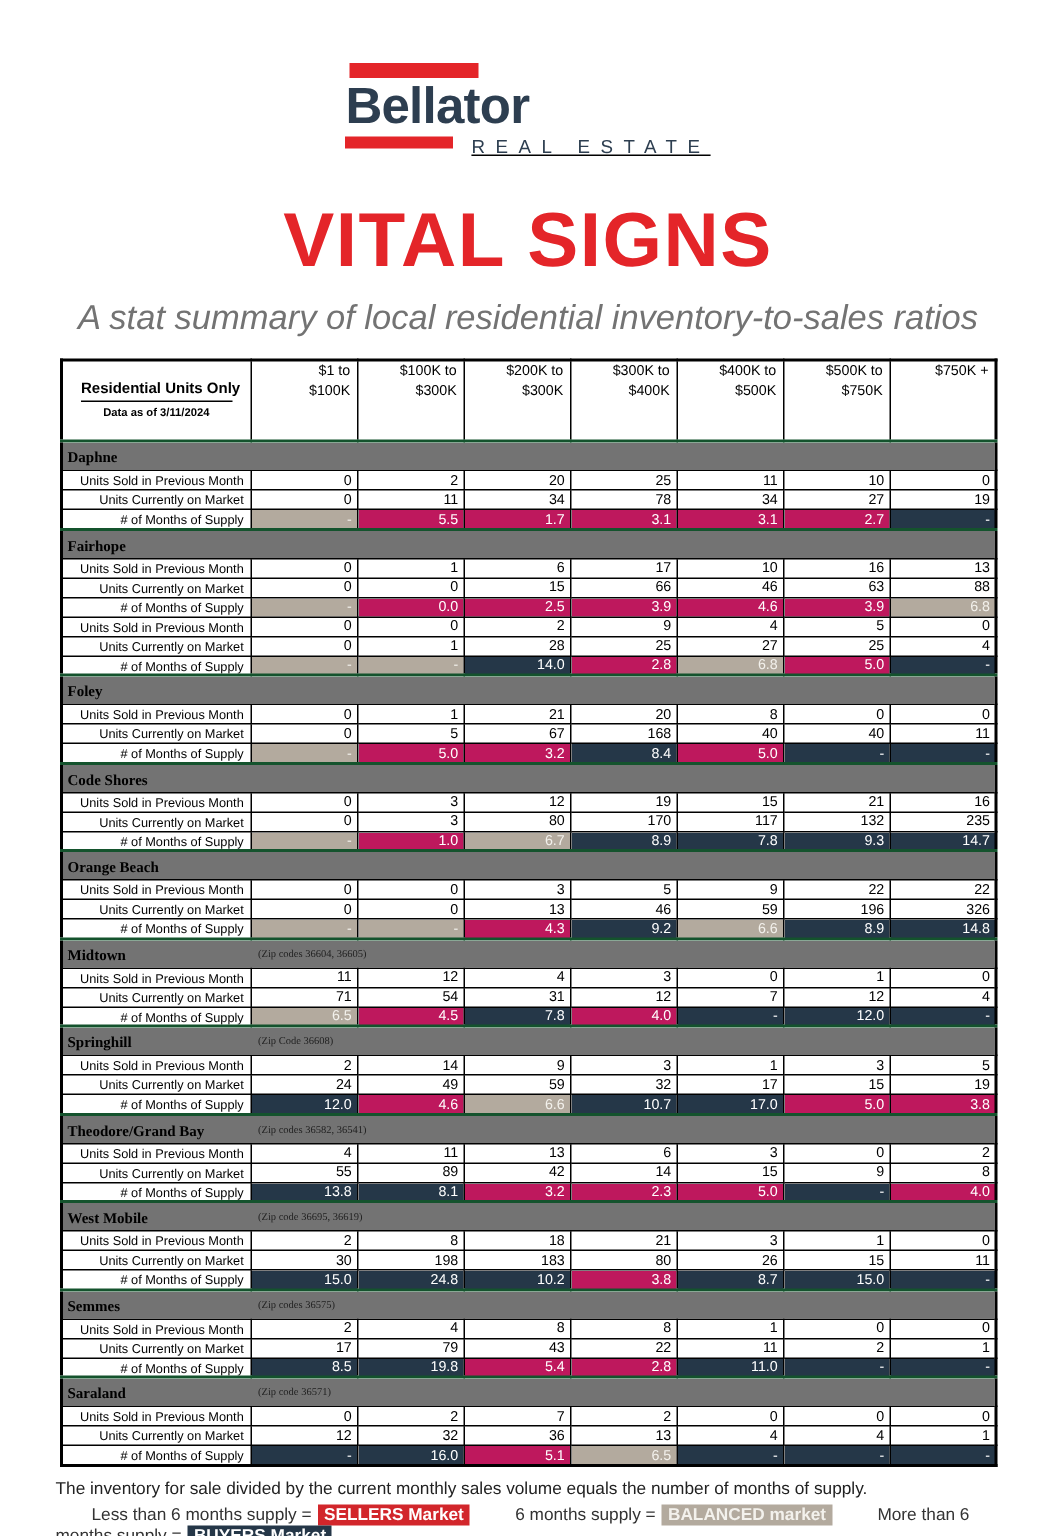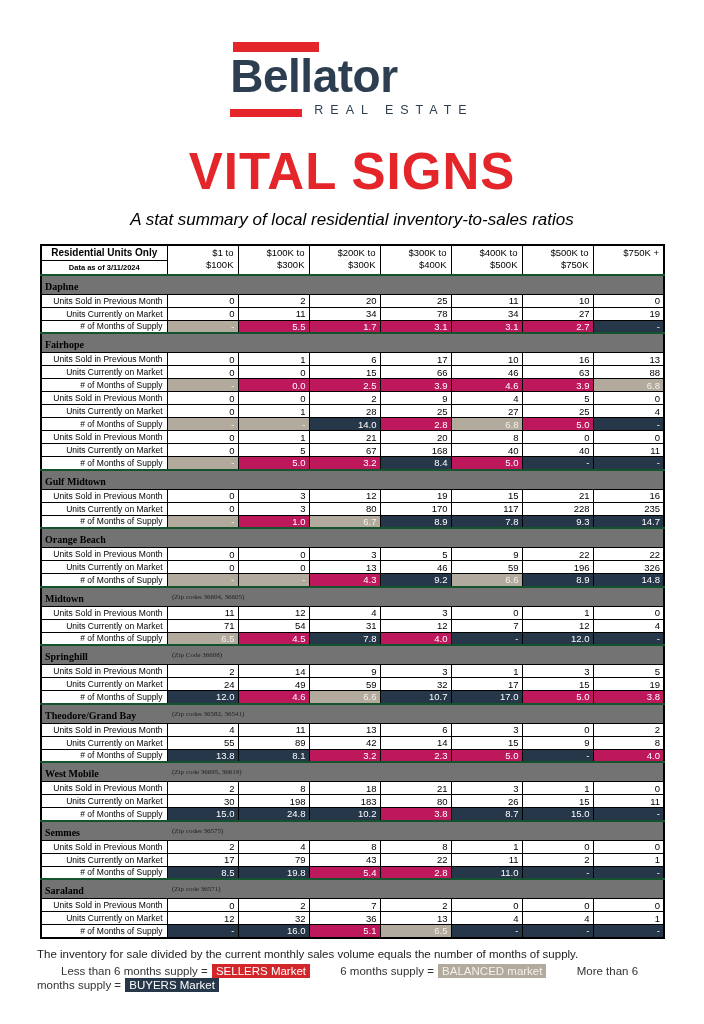--- a/index.html
+++ b/index.html
@@ -3,54 +3,54 @@
 <meta charset="utf-8">
 <style>
   * { box-sizing: border-box; margin: 0; padding: 0; }
   html,body { background:#fff; }
   body { font-family: "Liberation Sans", sans-serif; }
   .page { position:relative; width:704px; height:1024px; background:#fff; overflow:hidden; }
 
   
   .logo { width:fit-content; margin:42px auto 0; }
   .bar-top { width:86px; height:10px; background:#e42529; margin-left:3px; margin-bottom:3px; }
-  .brand { font-size:46px; font-weight:bold; color:#2d3e50; line-height:0.95; letter-spacing:-0.5px; }
-  .logo-bottom { display:flex; align-items:flex-end; gap:12px; margin-top:4px; }
+  .brand { font-size:34px; font-weight:bold; color:#2d3e50; line-height:0.95; letter-spacing:-0.5px; }
+  .logo-bottom { display:flex; align-items:flex-start; gap:12px; margin-top:4px;text-decoration:underline; }
   .bar-bottom { width:72px; height:8px; background:#e42529; }
   .tagline { font-size:12.5px; letter-spacing:7px; color:#2d3e50; font-weight:500; }
 
   
   .title { margin-top:25px; text-align:center; color:#e42529; font-size:51px; font-weight:800; letter-spacing:1px; }
-  .subtitle { margin-top:9px; text-align:center; color:#000000; font-size:17px; font-style:italic; }
+  .subtitle { margin-top:9px; text-align:center; color:#737373; font-size:23px; font-style:italic; }
 
   
   table.vitals { border-collapse:collapse; table-layout:fixed; margin:14px 0 0 40px; width:623px; border:2px solid #000; }
   table.vitals td, table.vitals th { border:1px solid #000; overflow:hidden; white-space:nowrap; }
   thead th { height:28px; vertical-align:top; text-align:right; padding:1px 4px 0 0; font-weight:normal; font-size:9.5px; line-height:1.3; color:#000; }
-  td.corner { border:2px solid #000; padding:0; text-align:center; vertical-align:top; }
+  td.corner { border:2px solid #000; padding:12px; text-align:center; vertical-align:top; }
   .corner-line1 { font-weight:bold; font-size:10px; line-height:14px; border-bottom:1px solid #000; }
   .corner-line2 { font-weight:bold; font-size:7.5px; line-height:13px; }
   tr.section-row td { height:14px; background:#737373; position:relative; border-top:2px solid #14532d;font-family:Liberation Serif, serif; }
   .area-name { font-weight:bold; font-size:10px; padding-left:3px; color:#000; }
   .area-zip { position:absolute; left:130px; top:50%; transform:translateY(-50%); font-size:7px; color:#222; }
   tr.data-row td { height:13px; background:#fff; }
   td.row-label { text-align:right; padding-right:4px; font-size:8.5px; color:#000; }
   td.num { text-align:right; padding-right:3px; font-size:9.5px; color:#000; }
   td.supply { text-align:right; padding-right:3px; font-size:9.5px; color:#fff; }
   td.supply.sellers  { background:#be185d; }
   td.supply.balanced { background:#b3aa9e; color:#f3f1ec; }
   td.supply.buyers   { background:#253748; }
 
   
   .footer { margin:9px 0 0 37px; width:634px; }
   .explain { font-size:11.5px; color:#222; }
   .legend { font-size:11.5px; color:#333; margin-top:4px; }
   .legend .prefix { margin:0 1px 0 3px;padding-left:24px; }
   .legend .prefix:first-child { margin-left:0; }
-  .box { display:inline-block; color:#fff; padding:1px 4px; font-size:11.5px; }
+  .box { display:inline-block; color:#fff; padding:1px 4px; font-size:11.5px;font-weight:bold; }
   .box.sellers  { background:#d2262b; }
   .box.balanced { background:#b3aa9e; color:#f3f1ec; }
   .box.buyers   { background:#253748; }
 </style>
 </head>
 <body>
 
 <div class="page">
 
   <header class="logo">
@@ -202,20 +202,23 @@
         <tr class="data-row">
           <td class="row-label"># of Months of Supply</td>
           <td class="supply balanced">-</td>
           <td class="supply balanced">-</td>
           <td class="supply buyers">14.0</td>
           <td class="supply sellers">2.8</td>
           <td class="supply balanced">6.8</td>
           <td class="supply sellers">5.0</td>
           <td class="supply buyers">-</td>
         </tr>
+        <tr class="section-row">
+          <td class="section-cell" colspan="8"><span class="area-name">Foley</span></td>
+        </tr>
         <tr class="data-row">
           <td class="row-label">Units Sold in Previous Month</td>
           <td class="num">0</td>
           <td class="num">1</td>
           <td class="num">21</td>
           <td class="num">20</td>
           <td class="num">8</td>
           <td class="num">0</td>
           <td class="num">0</td>
         </tr>
@@ -233,40 +236,40 @@
           <td class="row-label"># of Months of Supply</td>
           <td class="supply balanced">-</td>
           <td class="supply sellers">5.0</td>
           <td class="supply sellers">3.2</td>
           <td class="supply buyers">8.4</td>
           <td class="supply sellers">5.0</td>
           <td class="supply buyers">-</td>
           <td class="supply buyers">-</td>
         </tr>
         <tr class="section-row">
-          <td class="section-cell" colspan="8"><span class="area-name">Gulf Midtown</span></td>
+          <td class="section-cell" colspan="8"><span class="area-name">Code Shores</span></td>
         </tr>
         <tr class="data-row">
           <td class="row-label">Units Sold in Previous Month</td>
           <td class="num">0</td>
           <td class="num">3</td>
           <td class="num">12</td>
           <td class="num">19</td>
           <td class="num">15</td>
           <td class="num">21</td>
           <td class="num">16</td>
         </tr>
         <tr class="data-row">
           <td class="row-label">Units Currently on Market</td>
           <td class="num">0</td>
           <td class="num">3</td>
           <td class="num">80</td>
           <td class="num">170</td>
           <td class="num">117</td>
-          <td class="num">228</td>
+          <td class="num">132</td>
           <td class="num">235</td>
         </tr>
         <tr class="data-row">
           <td class="row-label"># of Months of Supply</td>
           <td class="supply balanced">-</td>
           <td class="supply sellers">1.0</td>
           <td class="supply balanced">6.7</td>
           <td class="supply buyers">8.9</td>
           <td class="supply buyers">7.8</td>
           <td class="supply buyers">9.3</td>

